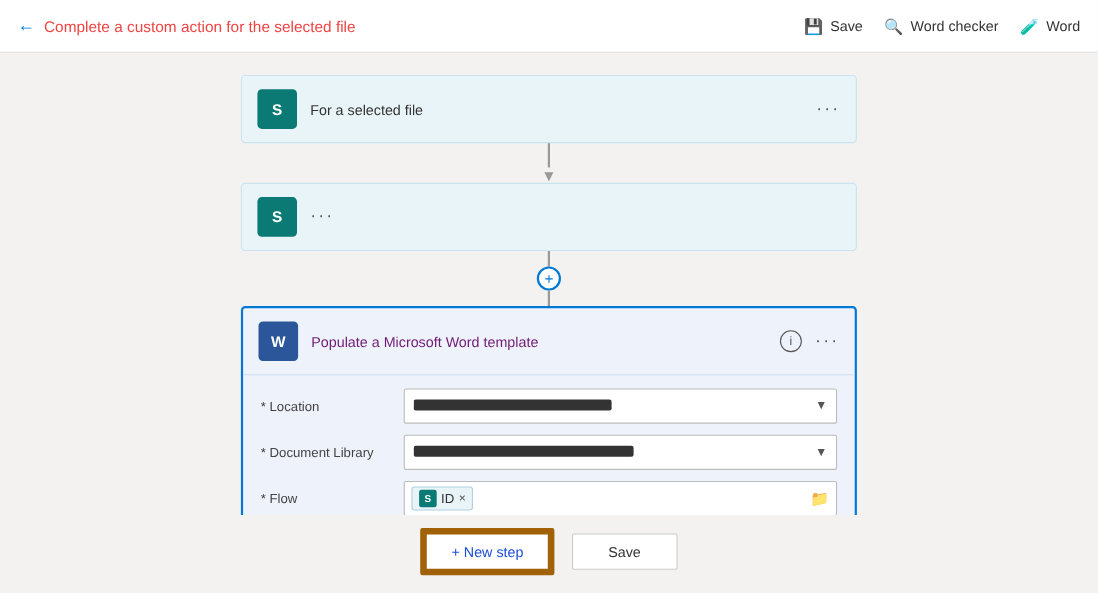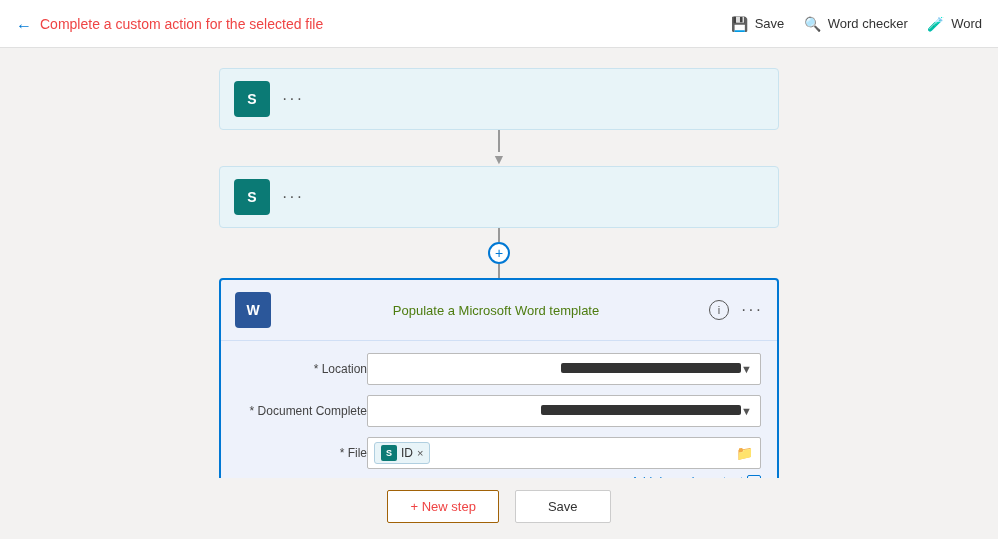--- a/index.html
+++ b/index.html
@@ -185,23 +185,22 @@
       align-items: center;
       justify-content: center;
       color: white;
       font-weight: bold;
       font-size: 14px;
       flex-shrink: 0;
       margin-right: 12px;
     }
     .word-block-title {
       font-size: 13px;
-      color: #4d7c0f;
-      flex: 1;
-      text-align: center;
+      color: #701a75;
+      flex: 1;
     }
     .word-block-actions {
       display: flex;
       align-items: center;
       gap: 12px;
     }
     .info-icon {
       width: 20px;
       height: 20px;
       border: 1.5px solid #555;
@@ -210,21 +209,20 @@
       align-items: center;
       justify-content: center;
       font-size: 11px;
       color: #555;
       cursor: pointer;
     }
 
     
     .word-block-body {
       padding: 12px 16px 16px;
-      text-align: right;
     }
     .form-row {
       display: flex;
       align-items: center;
       margin-bottom: 10px;
     }
     .form-label {
       font-size: 12px;
       color: #444;
       width: 130px;
@@ -342,26 +340,26 @@
       background: #f3f2f1;
       display: flex;
       justify-content: center;
       align-items: center;
       gap: 16px;
       padding: 12px 0 16px;
       flex-shrink: 0;
     }
     .btn-new-step {
       background: #fff;
-      border: 1px solid #a16207;
+      border: 6px solid #a16207;
       border-radius: 2px;
       padding: 8px 22px;
       font-size: 13px;
       cursor: pointer;
-      color: #ef4444;
+      color: #1d4ed8;
     }
     .btn-save {
       background: #fff;
       border: 1px solid #ccc;
       border-radius: 2px;
       padding: 8px 32px;
       font-size: 13px;
       cursor: pointer;
       color: #333;
     }
@@ -390,20 +388,21 @@
   </div>
 </div>
 
 <div class="canvas">
   <div class="flow-container">
 
     <div class="flow-block">
       <div class="flow-block-icon" style="background:#0b7a75;">
         <span>S</span>
       </div>
+      <span class="flow-block-title">For a selected file</span>
       <span class="flow-block-menu">···</span>
     </div>
 
     <div class="arrow-connector">
       <div class="arrow-line"></div>
       <div class="arrow-head">▼</div>
     </div>
 
     <div class="flow-block">
       <div class="flow-block-icon" style="background:#0b7a75;">
@@ -436,31 +435,31 @@
           <span class="form-label">* Location</span>
           <div class="form-control">
             <span class="form-control-text">
               <span class="redacted" style="width:180px;"></span>
             </span>
             <span class="chevron-icon">▼</span>
           </div>
         </div>
 
         <div class="form-row">
-          <span class="form-label">* Document Complete</span>
+          <span class="form-label">* Document Library</span>
           <div class="form-control">
             <span class="form-control-text">
               <span class="redacted" style="width:200px;"></span>
             </span>
             <span class="chevron-icon">▼</span>
           </div>
         </div>
 
         <div class="form-row">
-          <span class="form-label">* File</span>
+          <span class="form-label">* Flow</span>
           <div class="file-field">
             <div class="file-tag">
               <div class="file-tag-icon">
                 <span>S</span>
               </div>
               <span>ID</span>
               <span class="file-tag-close">×</span>
             </div>
             <span class="folder-icon">📁</span>
           </div>

